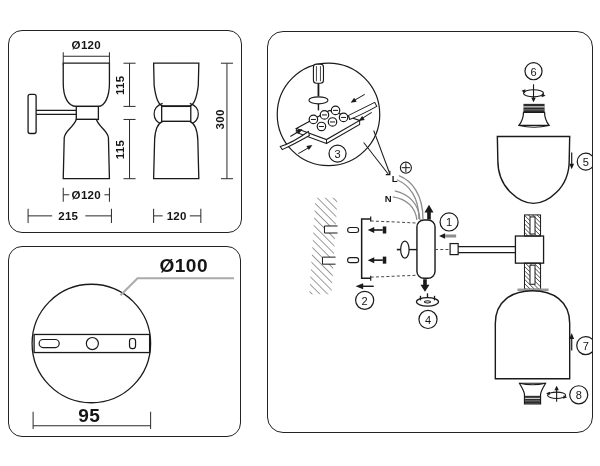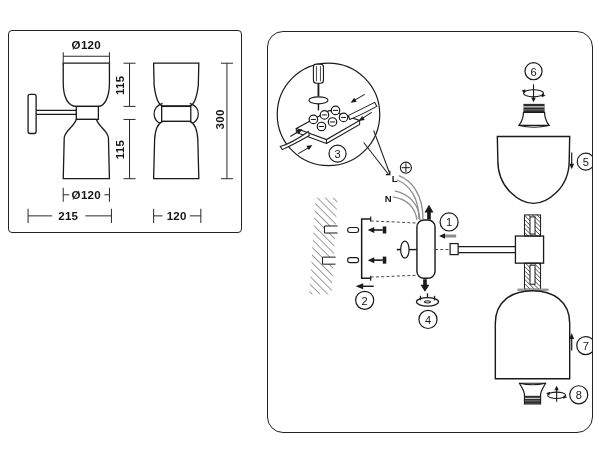--- a/index.html
+++ b/index.html
@@ -1,18 +1,18 @@
 <!DOCTYPE html>
 <html><head>
 <meta charset="utf-8">
 <style>
   html,body{margin:0;padding:0;background:#ffffff;}
   #sheet{position:relative;width:600px;height:466px;background:#ffffff;
          font-family:"Liberation Sans", sans-serif;overflow:hidden;}
-  .panel{position:absolute;border:1.6px solid #232323;border-radius:4px;background:#ffffff;box-sizing:border-box;}
+  .panel{position:absolute;border:1.6px solid #232323;border-radius:14px;background:#ffffff;box-sizing:border-box;}
   #panel-front{left:8px;top:30px;width:234px;height:203px;}
   #panel-base{left:8px;top:246px;width:233px;height:191px;}
   #panel-assembly{left:267px;top:31px;width:326px;height:402px;border-radius:16px;}
   .panel svg{display:block;width:100%;height:100%;}
   text{fill:#151515;}
   .dim-text{font-size:11.5px;font-weight:600;letter-spacing:.3px;}
   .big-dim{font-size:19px;font-weight:600;letter-spacing:.5px;}
   .step-num{font-size:11px;font-weight:500;}
   .wire-label{font-size:9.5px;font-weight:600;}
   .ln{stroke:#1a1a1a;fill:none;}
@@ -96,20 +96,44 @@
       <g>
         <line class="dimln" x1="144" y1="177" x2="144" y2="191"></line>
         <line class="dimln" x1="191" y1="177" x2="191" y2="191"></line>
         <line class="dimln" x1="144" y1="184" x2="153" y2="184"></line>
         <line class="dimln" x1="180" y1="184" x2="191" y2="184"></line>
         <text class="dim-text" x="167" y="188" text-anchor="middle">120</text>
       </g>
     </svg>
   </div>
 
+  <div class="panel" id="panel-base">
+    <svg viewBox="0 0 230 188">
+      <circle class="ln" cx="82" cy="96" r="59" stroke-width="1.3"></circle>
+
+      <g>
+        <rect class="part" x="25" y="87" width="115" height="18" stroke-width="1.3"></rect>
+        <rect class="ln" x="30" y="92" width="20" height="8" rx="4" stroke-width="1.2"></rect>
+        <circle class="ln" cx="83" cy="96" r="6" stroke-width="1.2"></circle>
+        <rect class="ln" x="120" y="91" width="6" height="10" rx="2.5" stroke-width="1.2"></rect>
+      </g>
+
+      <g>
+        <text class="big-dim" x="174" y="25" text-anchor="middle">Ø100</text>
+        <polyline points="224,31 128,31 111,48" fill="none" stroke="#aaaaaa" stroke-width="2"></polyline>
+      </g>
+
+      <g>
+        <line class="dimln" x1="24" y1="164" x2="24" y2="181" stroke-width="1.2"></line>
+        <line class="dimln" x1="141" y1="164" x2="141" y2="181" stroke-width="1.2"></line>
+        <line class="dimln" x1="24" y1="178" x2="141" y2="178" stroke-width="1.2"></line>
+        <text class="big-dim" x="80" y="174" text-anchor="middle">95</text>
+      </g>
+    </svg>
+  </div>
 
   <div class="panel" id="panel-assembly">
     <svg viewBox="0 0 322 398">
       <defs>
         <pattern id="hatchWall" width="5.5" height="5.5" patternUnits="userSpaceOnUse" patternTransform="rotate(-45)">
           <line x1="0" y1="0" x2="0" y2="5.5" stroke="#4d4d4d" stroke-width="1.1"></line>
         </pattern>
         <pattern id="hatchThread" width="3" height="3" patternUnits="userSpaceOnUse" patternTransform="rotate(-45)">
           <line x1="0" y1="0" x2="0" y2="3" stroke="#2b2b2b" stroke-width="1.2"></line>
         </pattern>

